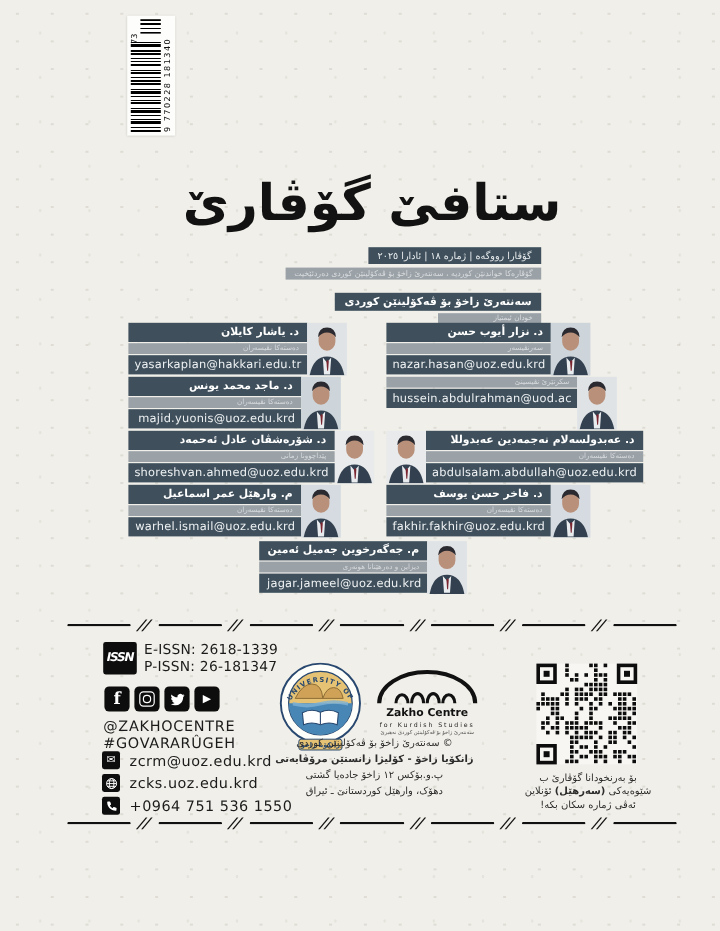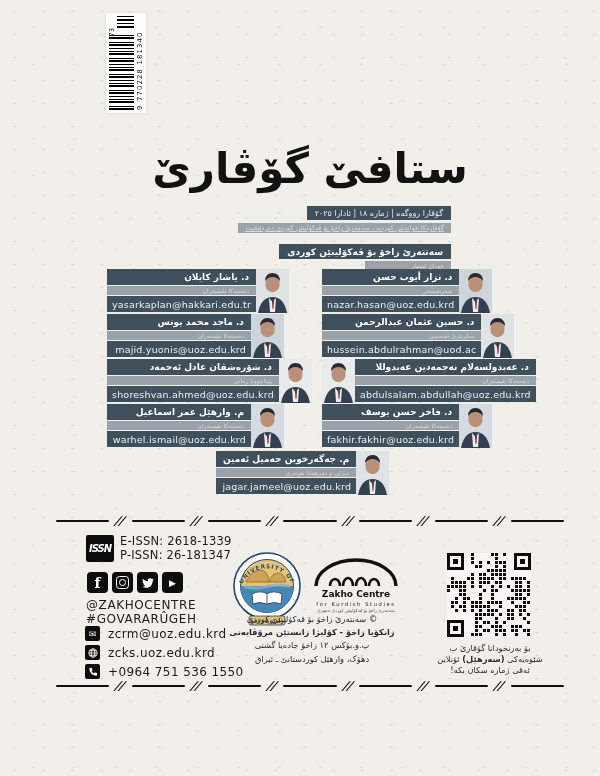--- a/index.html
+++ b/index.html
@@ -19,21 +19,21 @@
   .bc-addon-text{position:absolute;right:15px;top:2px;font-size:6.8px;color:#111;}
   .bc-addon-bars{position:absolute;right:3px;top:11px;width:12px;height:17px;
     background:repeating-linear-gradient(90deg,#000 0 1.5px,#fff 1.5px 3.5px);}
   
   .main-title{position:absolute;top:116px;left:0;width:100%;text-align:center;direction:rtl;
     font-size:42px;font-weight:bold;color:#121212;letter-spacing:0;}
   
   .info-bars{position:absolute;top:206px;right:169px;display:flex;flex-direction:column;align-items:flex-end;}
   .ibar{direction:rtl;white-space:nowrap;display:flex;align-items:center;}
   .ibar.dark1{background:#3f505c;color:#e9edef;font-size:8px;height:14px;padding:0 8px;}
-  .ibar.gray1{background:#9aa1a7;color:#d9dcdf;font-size:6.5px;height:10px;padding:0 7px;margin-top:3px;text-decoration:underline;}
+  .ibar.gray1{background:#9aa1a7;color:#d9dcdf;font-size:6.5px;height:10px;padding:0 7px;margin-top:3px;}
   .ibar.dark2{background:#3f505c;color:#fff;font-size:9px;font-weight:bold;height:15px;padding:0 8px;margin-top:11px;}
   .ibar.gray2{background:#9aa1a7;color:#dadde0;font-size:6px;height:9px;padding:0 7px;margin-top:2px;min-width:72px;justify-content:flex-start;}
   
   .card{position:absolute;height:44px;display:flex;}
   .card .bars{flex:1;display:flex;flex-direction:column;}
   .cbar{display:flex;align-items:center;text-align:center;}
   .cbar.name{height:16px;background:#3f505c;color:#fff;font-size:9px;font-weight:bold;direction:rtl;padding:0 7px;margin-bottom:1px;white-space:nowrap;}
   .cbar.role{height:9px;background:#9aa1a7;color:#d6dadd;font-size:6px;direction:rtl;padding:0 7px;margin-bottom:1px;}
   .cbar.email{height:16px;background:#3f505c;color:#eef1f3;font-size:9.5px;justify-content:flex-end;padding:0 5px;letter-spacing:.2px;white-space:nowrap;}
   .photo{width:33px;height:44px;overflow:hidden;flex:0 0 33px;}
@@ -167,21 +167,20 @@
       <div class="cbar email">nazar.hasan@uoz.edu.krd</div>
     </div>
     <div class="photo pbgB">
         <svg>
           <use href="#avatar"></use>
         </svg>
       </div>
   </div>
   <div class="card" style="left:322px;top:314px;width:170px;">
     <div class="bars">
-      <div class="cbar name">د. حسین عثمان عبدالرحمن</div>
       <div class="cbar role">سکرتێرێ نڤیسینێ</div>
       <div class="cbar email">hussein.abdulrahman@uod.ac</div>
     </div>
     <div class="photo pbgA">
         <svg>
           <use href="#avatar"></use>
         </svg>
       </div>
   </div>
   <div class="card" style="left:322px;top:359px;width:170px;">

